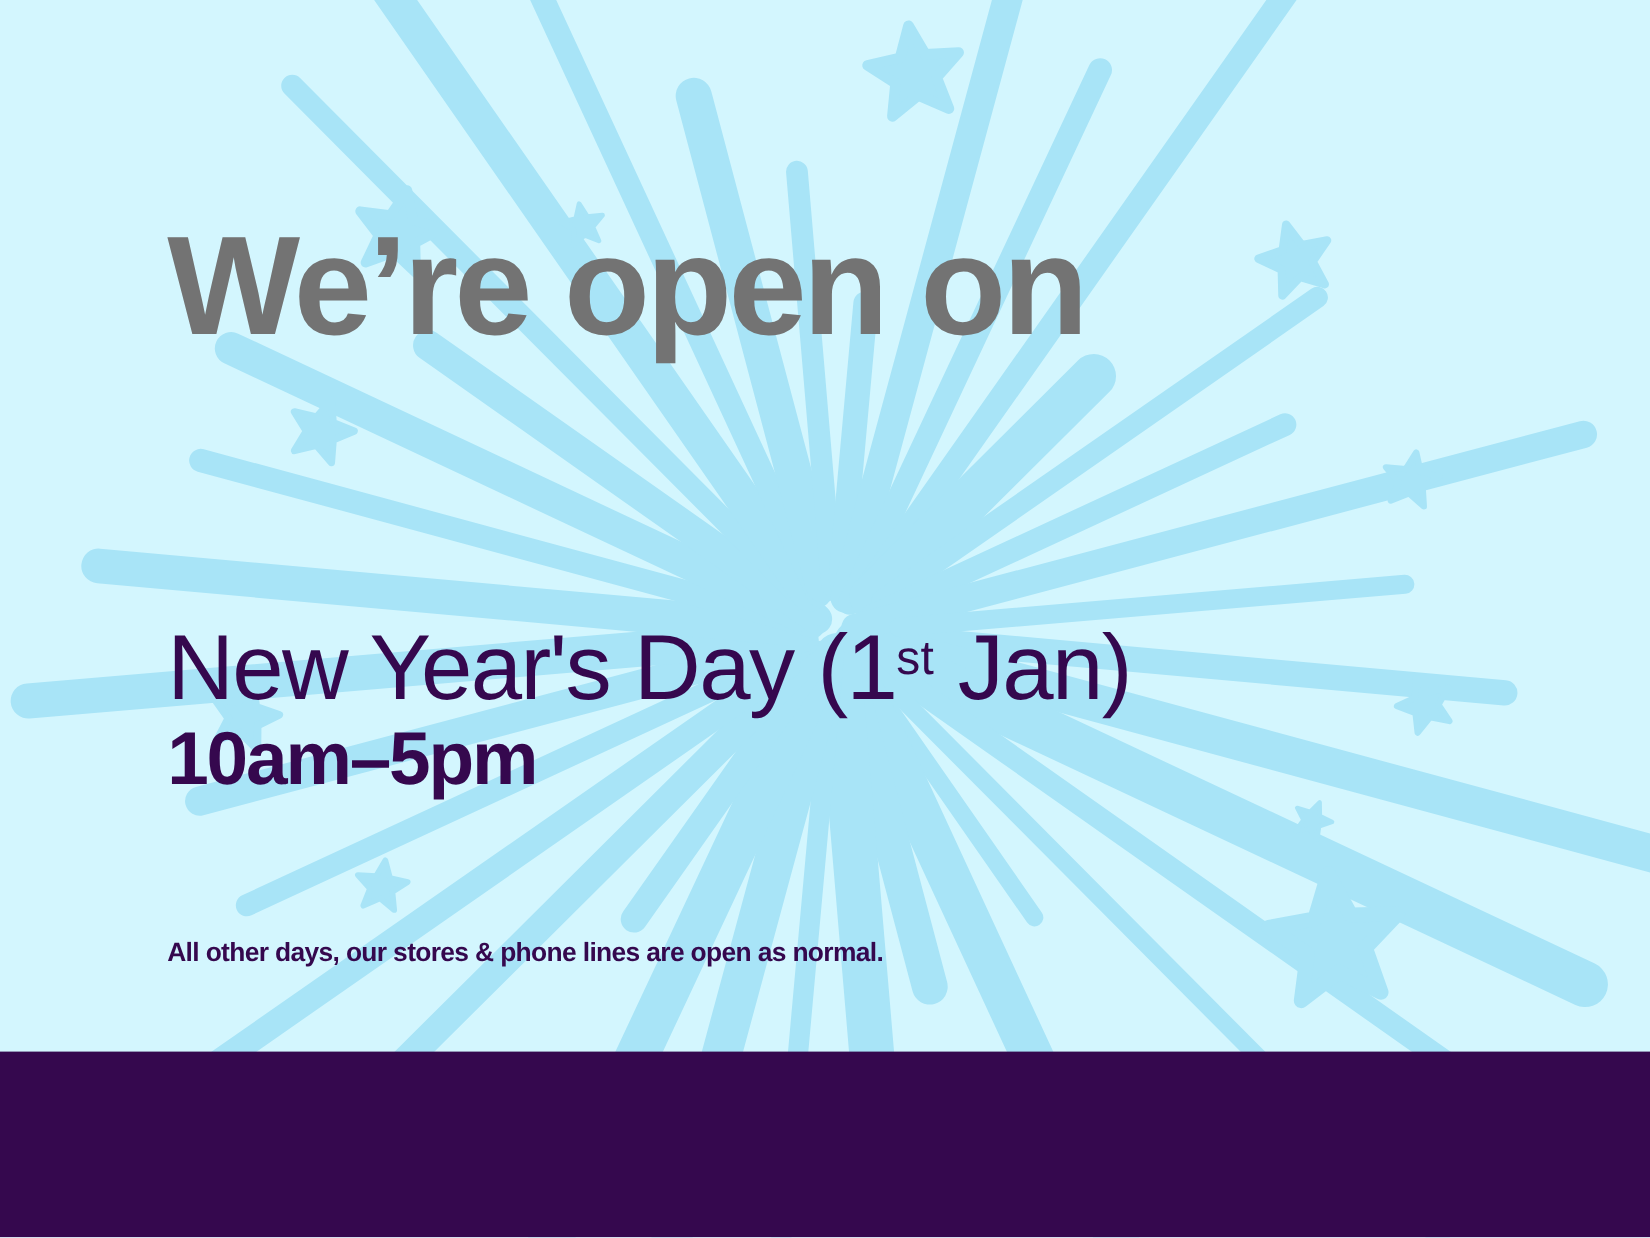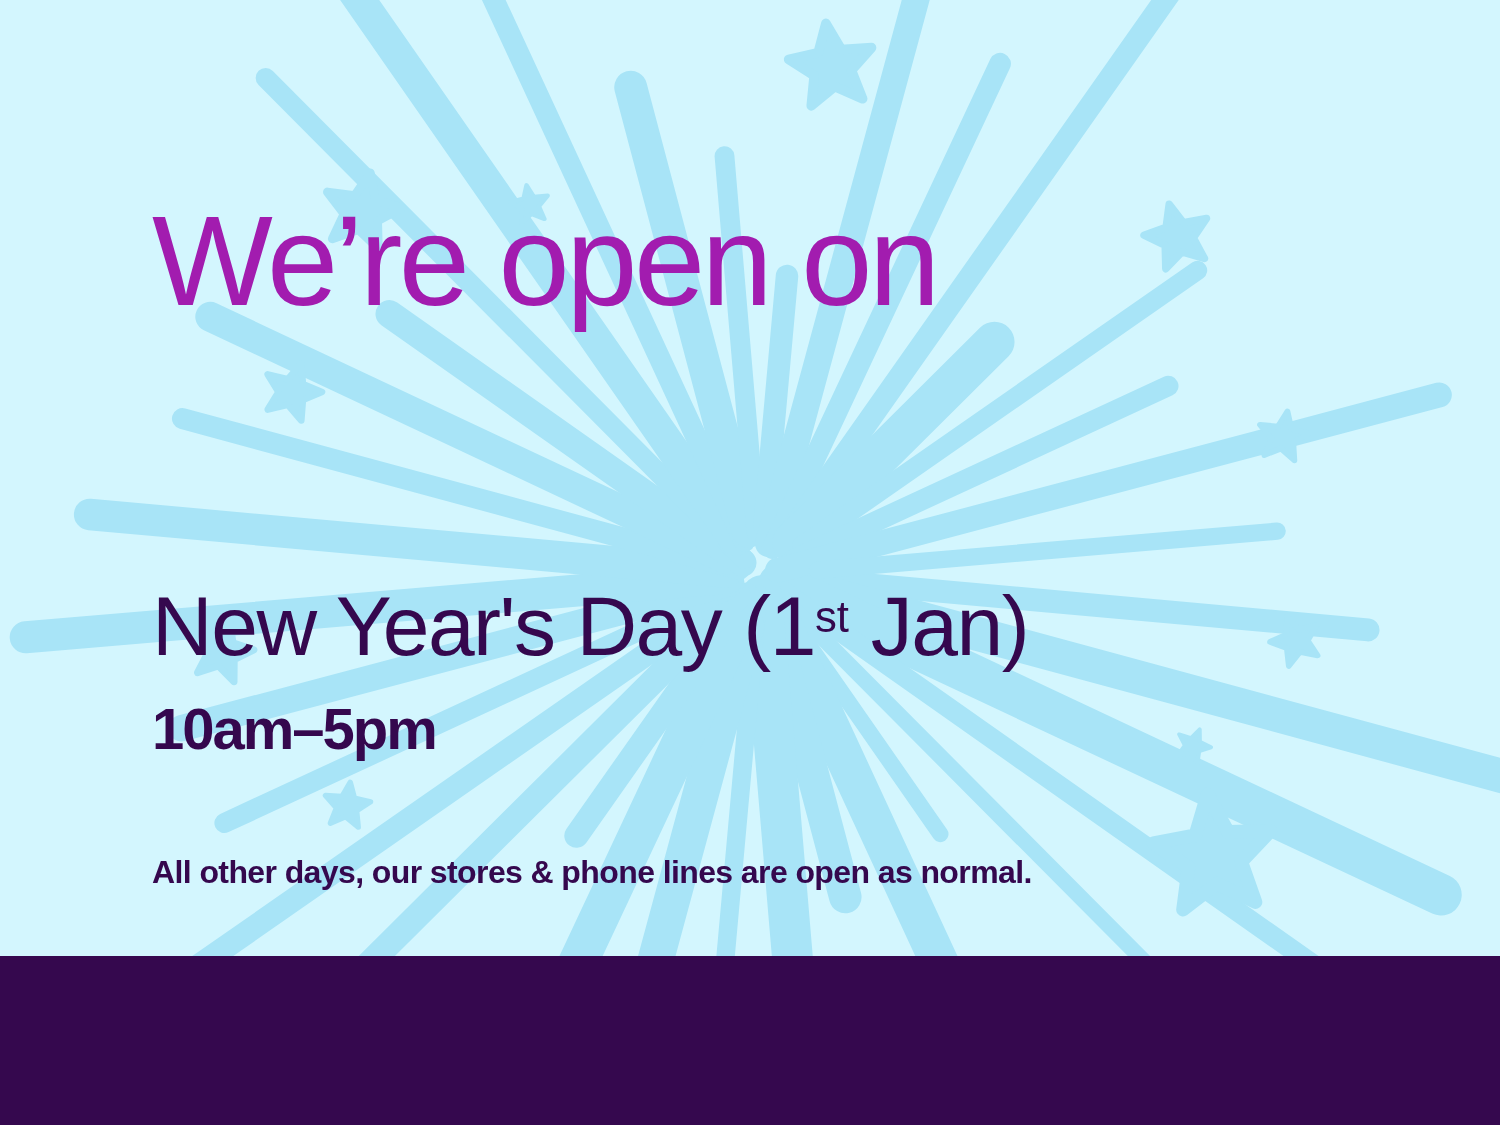--- a/index.html
+++ b/index.html
@@ -30,68 +30,67 @@
     position: absolute;
     inset: 0;
     z-index: 2;
   }
 
   .headline {
     position: absolute;
     left: 152px;
     top: 198px;
     width: 1250px;
-    color: #a21caf;
-    font-weight: 400;
+    color: #737373;
+    font-weight: 700;
     font-size: 128px;
     line-height: 0.98;
     letter-spacing: -3.5px;
   }
   .headline .hl-line {
     display: block;
     white-space: nowrap;
   }
 
   .subtitle {
     position: absolute;
     left: 152px;
     top: 564px;
     color: #35084E;
     font-weight: 400;
     font-size: 84px;
     line-height: 1;
     letter-spacing: -1.5px;
     white-space: nowrap;
-    margin-top: 20px;
   }
   .subtitle .ord {
     font-size: 0.52em;
     vertical-align: 0.52em;
     letter-spacing: 0;
   }
 
   .hours {
     position: absolute;
     left: 152px;
-    top: 700px;
+    top: 656px;
     color: #35084E;
     font-weight: 700;
-    font-size: 58px;
+    font-size: 68px;
     line-height: 1;
     letter-spacing: -2px;
     white-space: nowrap;
   }
 
   .fineprint {
     position: absolute;
     left: 152px;
     top: 853px;
     color: #35084E;
     font-weight: 700;
-    font-size: 32px;
+    font-size: 24px;
     line-height: 1.2;
     letter-spacing: -0.6px;
     white-space: nowrap;
   }
 
   
   .footer-bar {
     position: absolute;
     left: 0;
     top: 956px;

